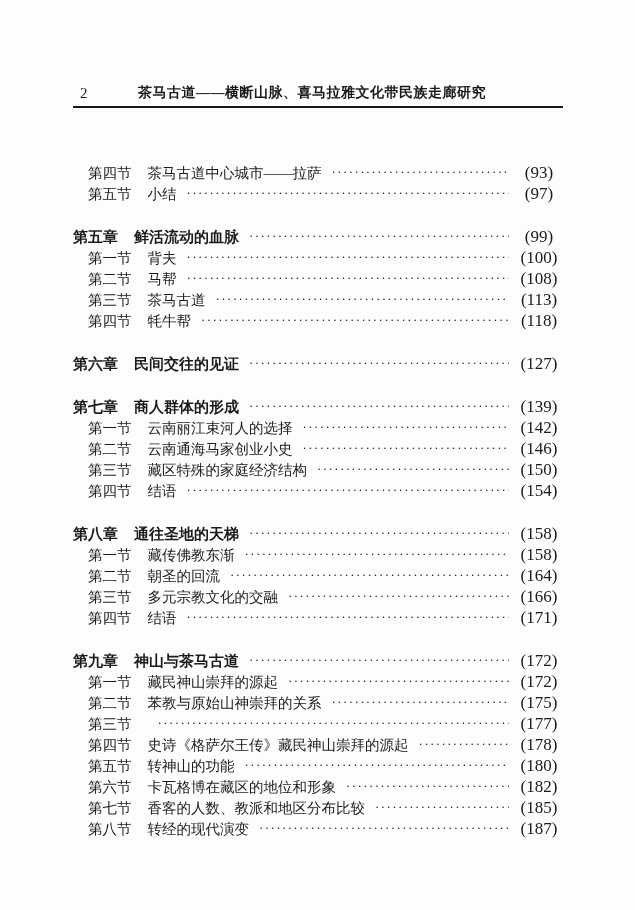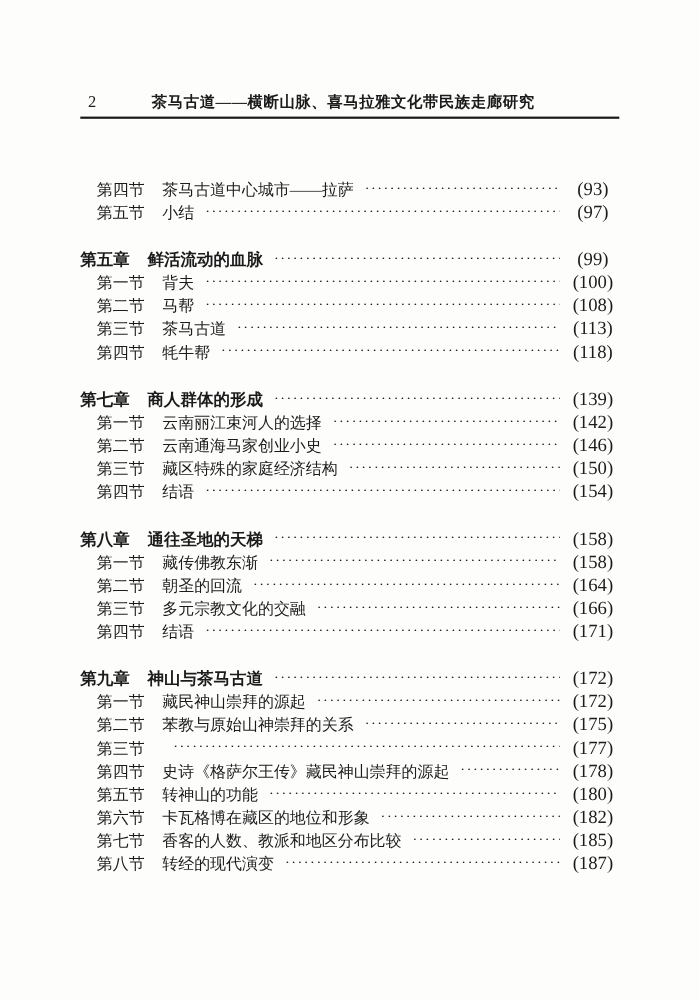--- a/index.html
+++ b/index.html
@@ -138,20 +138,28 @@
   </div>
           <div class="row section">
     <span class="label">第四节</span>
     <span class="title">牦牛帮</span>
     <span class="leader"></span>
     <span class="pageno">(118)</span>
   </div>
         </div>
         <div class="group">
           <div class="row chapter">
+    <span class="label">第六章</span>
+    <span class="title">民间交往的见证</span>
+    <span class="leader"></span>
+    <span class="pageno">(127)</span>
+  </div>
+        </div>
+        <div class="group">
+          <div class="row chapter">
     <span class="label">第七章</span>
     <span class="title">商人群体的形成</span>
     <span class="leader"></span>
     <span class="pageno">(139)</span>
   </div>
           <div class="row section">
     <span class="label">第一节</span>
     <span class="title">云南丽江束河人的选择</span>
     <span class="leader"></span>
     <span class="pageno">(142)</span>

